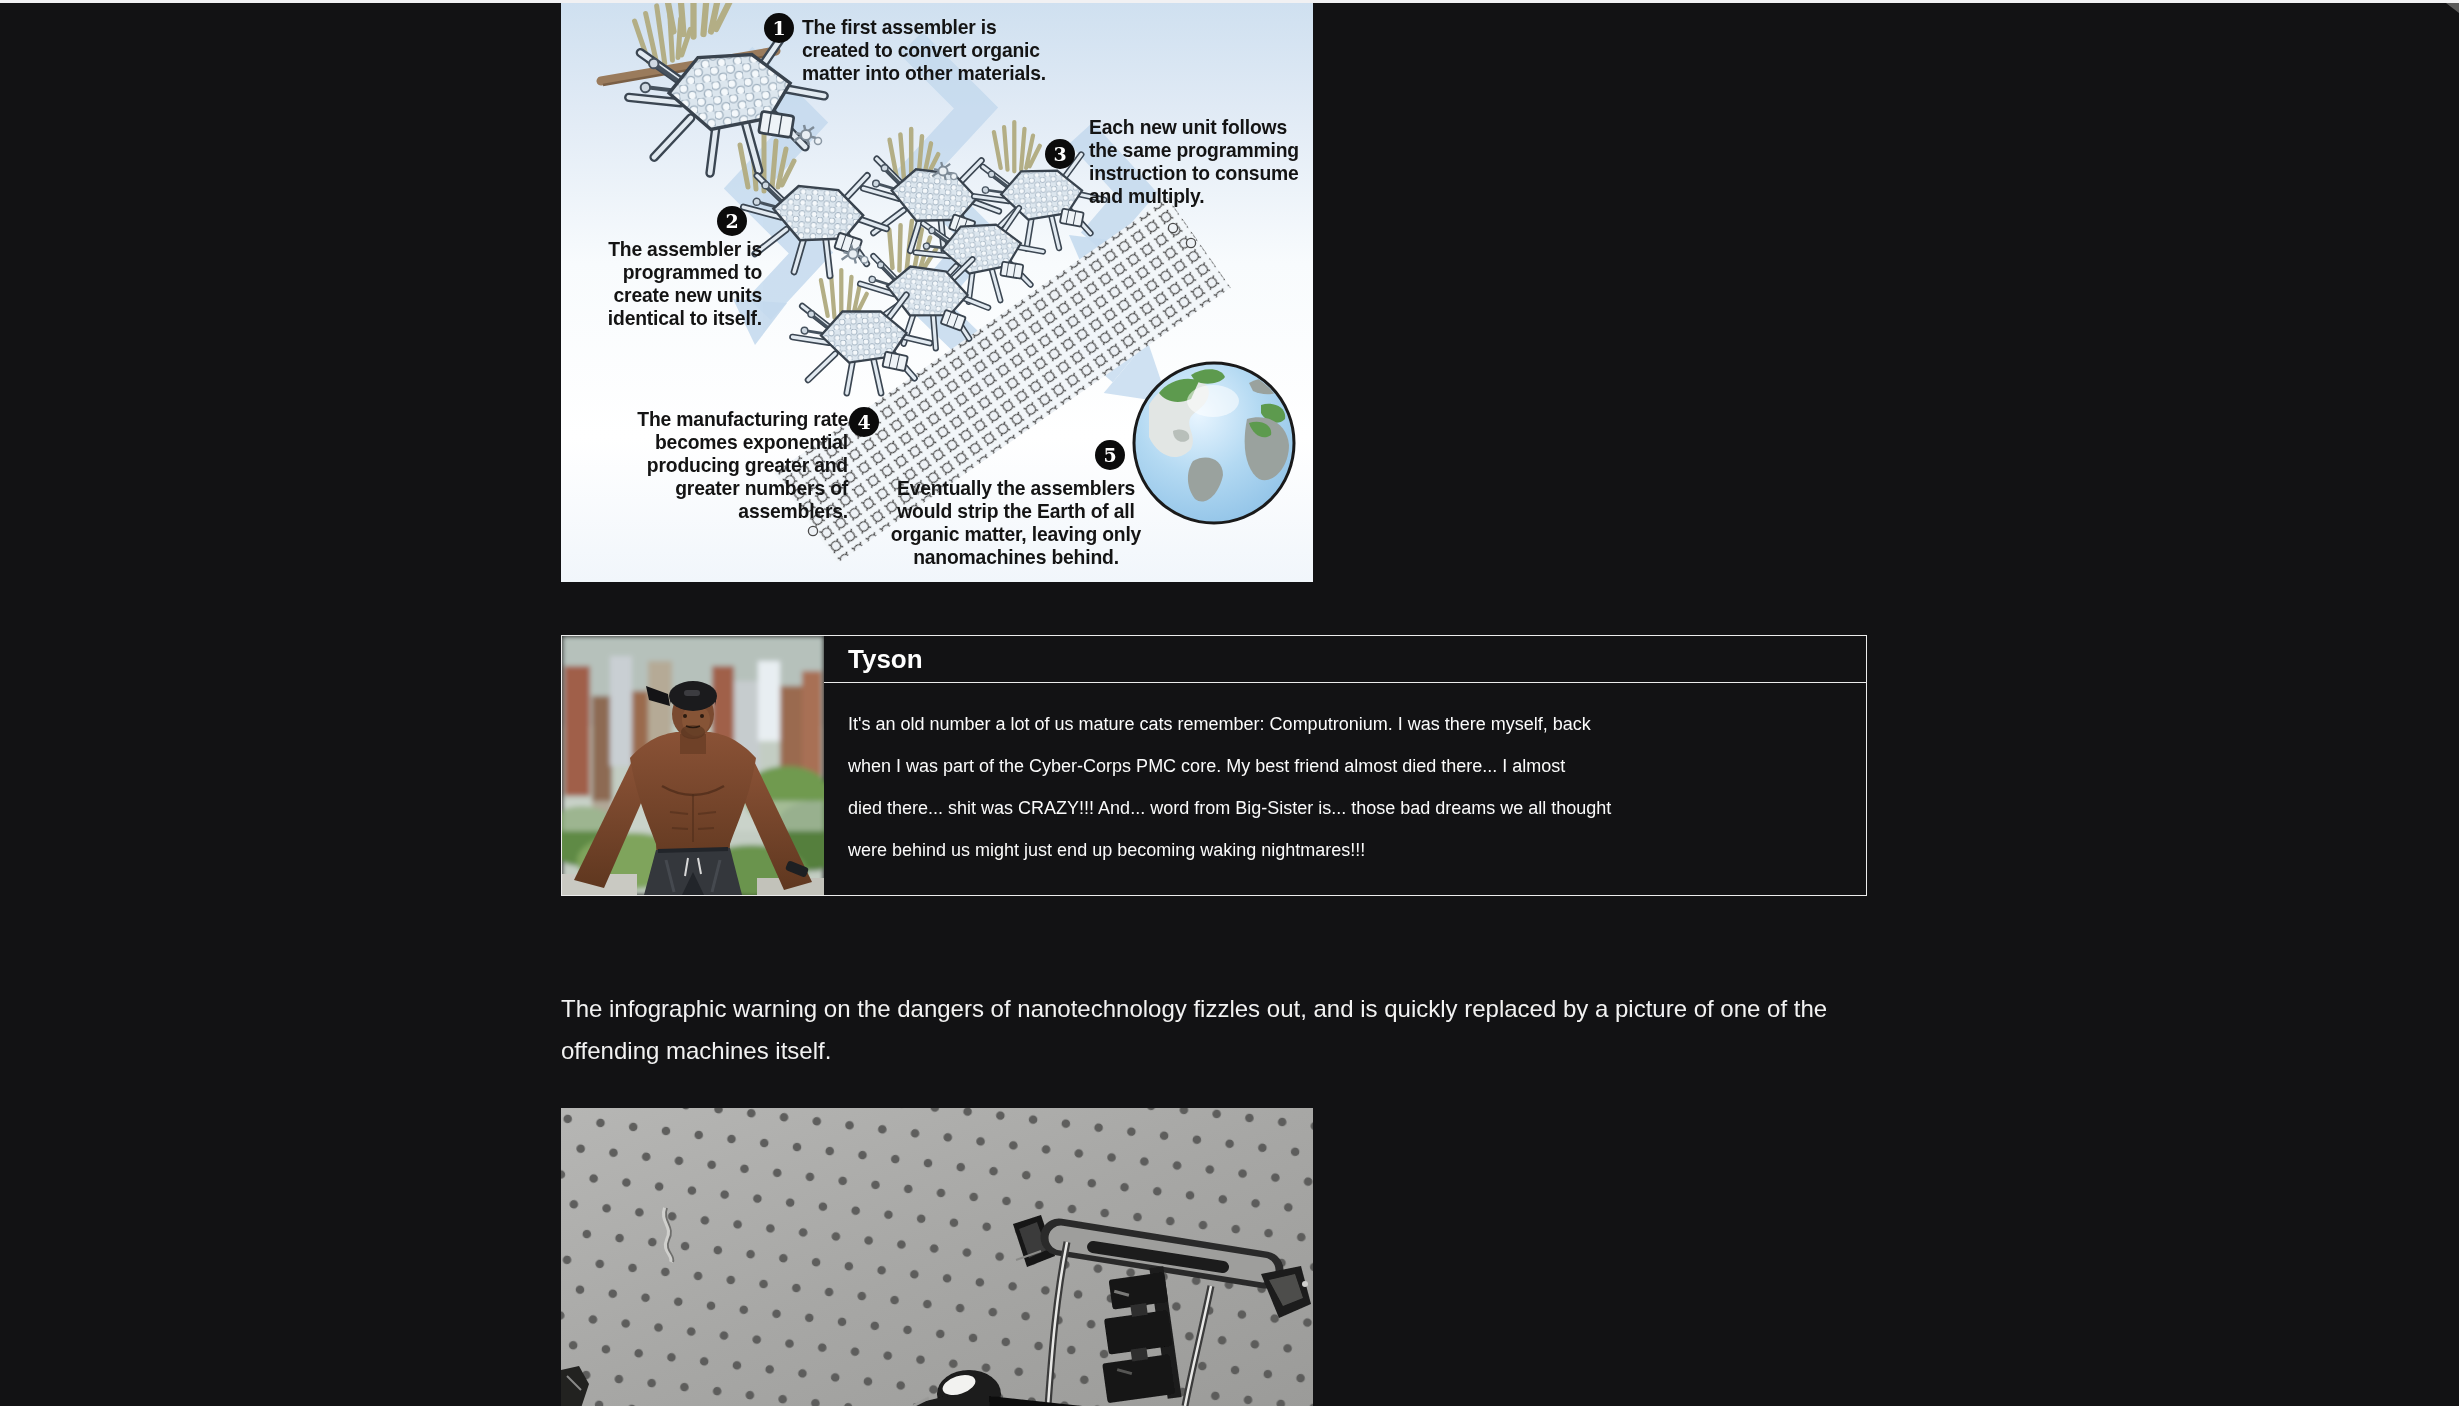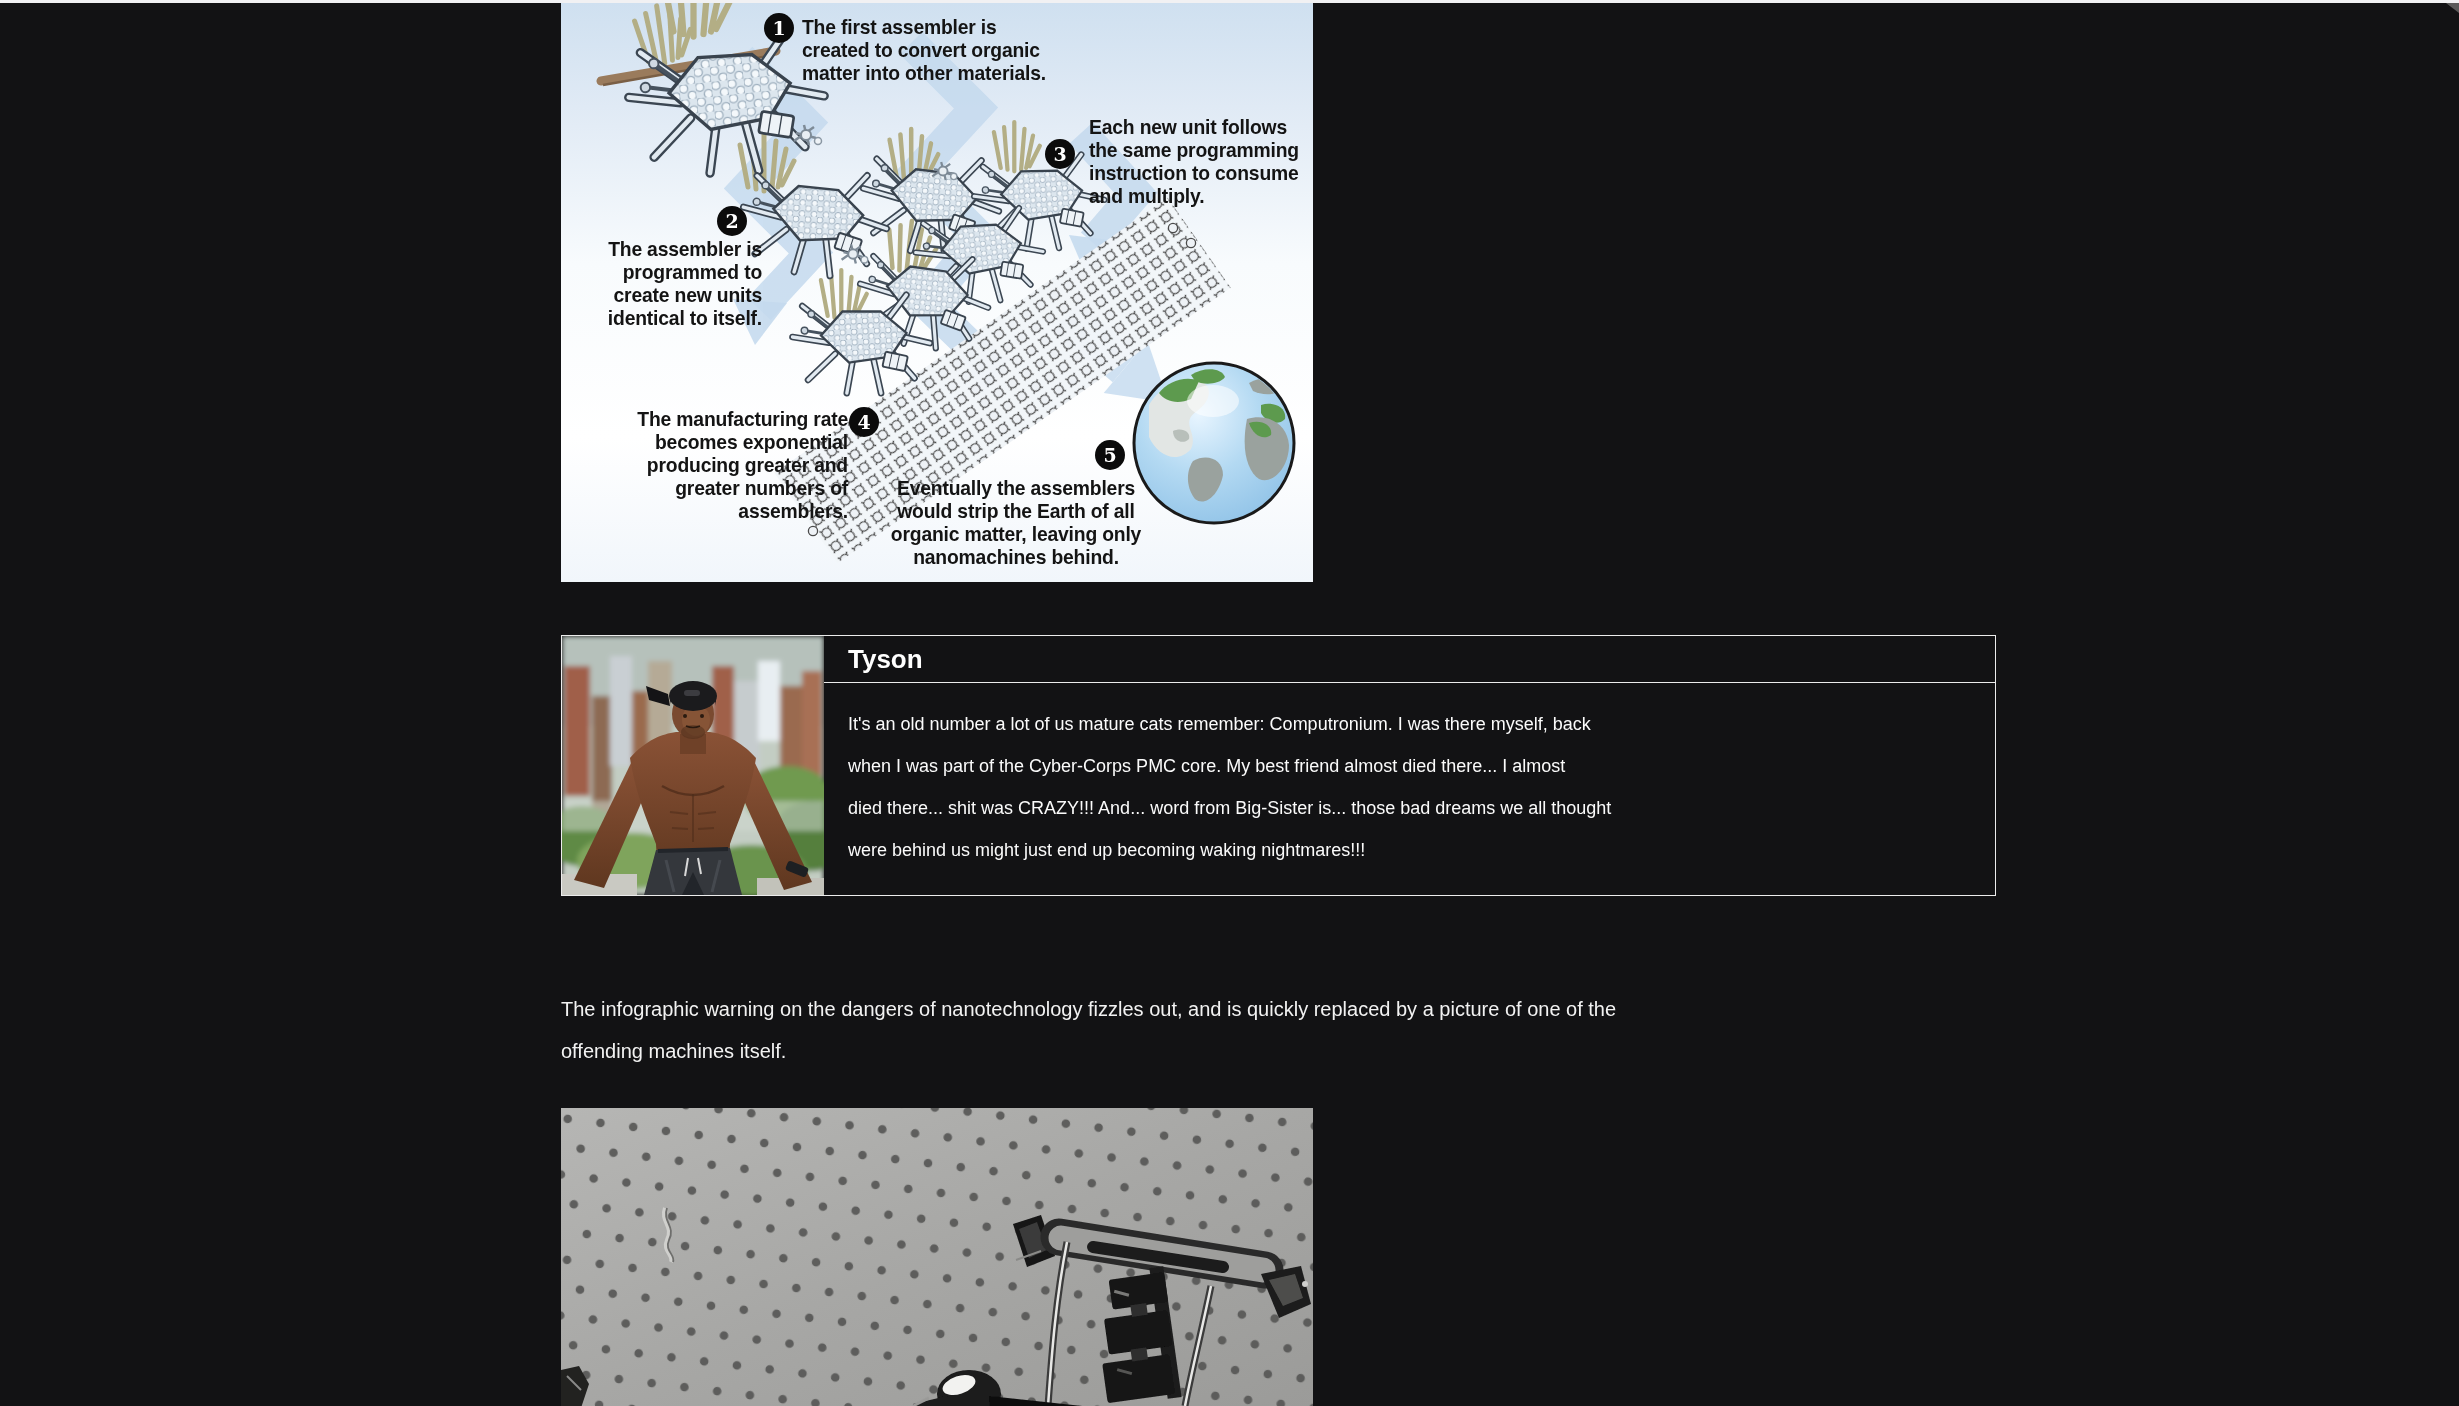--- a/index.html
+++ b/index.html
@@ -29,39 +29,39 @@
     font-family:"DejaVu Serif",serif;
   }
   #s1{left:241px;top:12px;width:330px;}   #b1{left:203px;top:10px;}
   #s2{left:10px;top:234px;width:191px;}   #b2{left:156px;top:203px;}
   #s3{left:528px;top:112px;width:230px;}  #b3{left:484px;top:136px;}
   #s4{left:40px;top:404px;width:247px;}   #b4{left:288px;top:404px;}
   #s5{left:310px;top:473px;width:290px;}  #b5{left:534px;top:437px;}
 
   
   #comment-card{
-    position:absolute;left:561px;top:635px;width:1435px;height:261px;
+    position:absolute;left:561px;top:635px;width:1306px;height:261px;
     border:1px solid #ececec;box-sizing:border-box;background:#121214;
   }
   #avatar{position:absolute;left:0;top:0;width:262px;height:259px;overflow:hidden;}
   #comment-right{position:absolute;left:262px;right:0;top:0;bottom:0;}
   #comment-header{
     height:47px;border-bottom:1px solid #ececec;box-sizing:border-box;
     display:flex;align-items:center;padding-left:24px;
     color:#ffffff;font-weight:bold;font-size:26px;
   }
   #comment-body{
     padding:20px 28px 0 24px;color:#fbfbfb;font-size:18px;line-height:42px;
     white-space:pre-line;
   }
 
   
   #narration{
     position:absolute;left:561px;top:988px;width:1330px;
-    color:#f2f2f2;font-size:20px;line-height:42px;white-space:pre-line;
+    color:#f2f2f2;font-size:24px;line-height:42px;white-space:pre-line;
   }
 
   
   #micro{position:absolute;left:561px;top:1108px;width:752px;height:298px;overflow:hidden;}
 </style>
 </head>
 <body>
 
 <div id="viewport">
 

